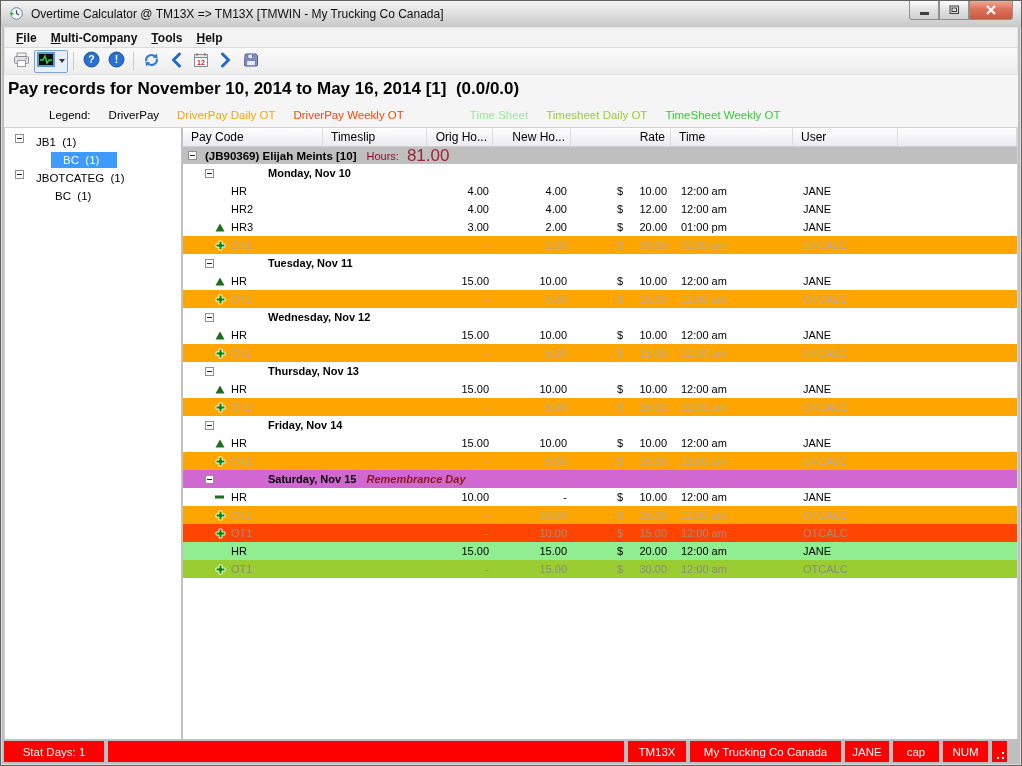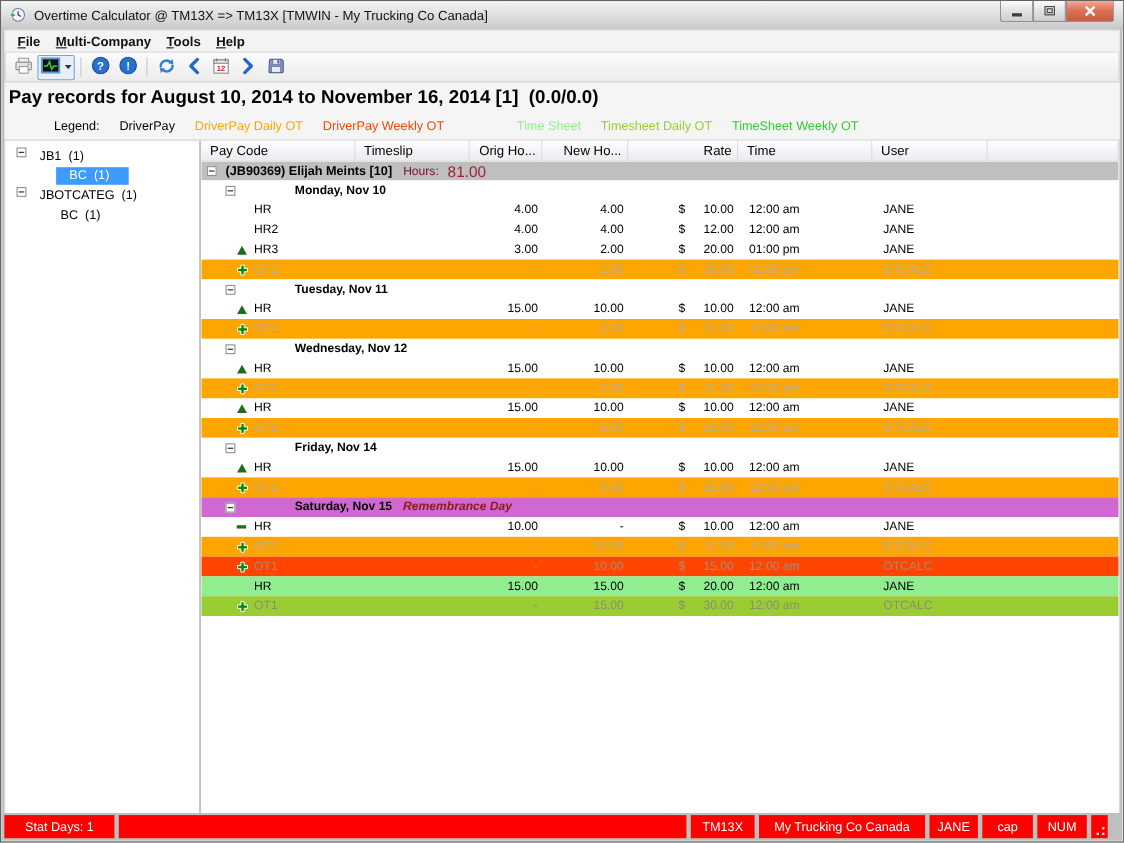--- a/index.html
+++ b/index.html
@@ -53,21 +53,21 @@
   .grid-header{ height:19px; display:grid; grid-template-columns:140px 104px 66px 78px 100px 122px 105px 1fr;
                 background:linear-gradient(#FFFFFF,#EAEAF0); border-bottom:1px solid #CFCFCF; font-size:12px; color:#000;}
   .hc{ display:flex; align-items:center; border-right:1px solid #DCDCE2; overflow:hidden; white-space:nowrap;}
   .hc.a-left{ justify-content:flex-start; padding-left:8px;text-align:center; }
   .hc.a-right{ justify-content:flex-end; padding-right:5px; }
   .grid-body{ flex:1; overflow:hidden; background:#fff; }
 
   .group-row{ height:17px; background:#BFBFBF; display:flex; align-items:center; padding-left:5px; font-size:11.5px; }
   .group-row .gt{ font-weight:bold; color:#000; margin-left:8px; }
   .group-row .hl{ color:#7A1025; font-size:11px; margin-left:10px; }
-  .group-row .hv{ color:#9E2235; font-size:14px; margin-left:8px;text-align:right; }
+  .group-row .hv{ color:#9E2235; font-size:17px; margin-left:8px;text-align:right; }
 
   .day-row{ height:18px; display:flex; align-items:center; padding-left:22px; font-size:11px; background:#fff;}
   .day-row .dn{ font-weight:bold; color:#000; margin-left:6px;padding-left:48px; }
   .day-row .hol{ font-weight:bold; font-style:italic; color:#8B1A1A; margin-left:10px; }
   .day-row.stat{ background:#D168D1; }
 
   .row{ height:18px; display:grid; grid-template-columns:140px 104px 66px 78px 100px 122px 105px 1fr;
         align-items:center; font-size:11px; color:#000; }
   .row .c{ overflow:hidden; white-space:nowrap; }
   .c-pay{ display:flex; align-items:center; padding-left:32px; }
@@ -202,21 +202,21 @@
         <span class="tb-ic"><svg width="16" height="16" viewBox="0 0 16 16">
             <path d="M2 3 q0-1 1-1 h10 l1.5 1.5 v9.5 q0 1 -1 1 h-11 q-1 0 -1-1 z" fill="#8493C0" stroke="#51609A"></path>
             <rect x="5" y="2.2" width="6.5" height="4.2" fill="#E9EDF6" stroke="#51609A" stroke-width="0.6"></rect>
             <rect x="9" y="2.8" width="1.6" height="2.8" fill="#51609A"></rect>
             <rect x="3.8" y="8.5" width="8.4" height="5.2" fill="#E9EDF6" stroke="#51609A" stroke-width="0.6"></rect>
           </svg></span>
       </button>
     </div>
 
   <div class="content-top">
-    <div class="page-header">Pay records for August 10, 2014 to November 16, 2014 [1]  (0.0/0.0)</div>
+    <div class="page-header">Pay records for November 10, 2014 to May 16, 2014 [1]  (0.0/0.0)</div>
     <div class="legend" id="legend">
       <span class="leg-label">Legend:</span>
     <span class="leg-item" style="color: rgb(0, 0, 0);">DriverPay</span>
         <span class="leg-item" style="color: rgb(255, 165, 0);">DriverPay Daily OT</span>
         <span class="leg-item" style="color: rgb(255, 69, 0);">DriverPay Weekly OT</span>
         <span class="leg-item" style="color: rgb(144, 238, 144);">Time Sheet</span>
         <span class="leg-item" style="color: rgb(154, 205, 50);">Timesheet Daily OT</span>
         <span class="leg-item" style="color: rgb(50, 205, 50);">TimeSheet Weekly OT</span>
       </div>
   </div>
@@ -403,20 +403,24 @@
             <div class="c c-num">-</div>
             <div class="c c-num">5.00</div>
             <div class="c c-rate">
               <span class="cur">$</span>
               <span class="rv">15.00</span>
             </div>
             <div class="c c-time">12:00 am</div>
             <div class="c c-user">OTCALC</div>
             <div class="c"></div>
           </div>
+          <div class="day-row">
+            <span class="xp"></span>
+            <span class="dn">Thursday, Nov 13</span>
+          </div>
           <div class="row r-normal">
             <div class="c c-pay">
               <span class="icon-slot">
                 <svg width="10" height="9" viewBox="0 0 10 9">
                   <polygon points="5,0.5 9.5,8.5 0.5,8.5" fill="#1B6E1B"></polygon>
                 </svg>
               </span>
               <span class="code">HR</span>
             </div>
             <div class="c"></div>

